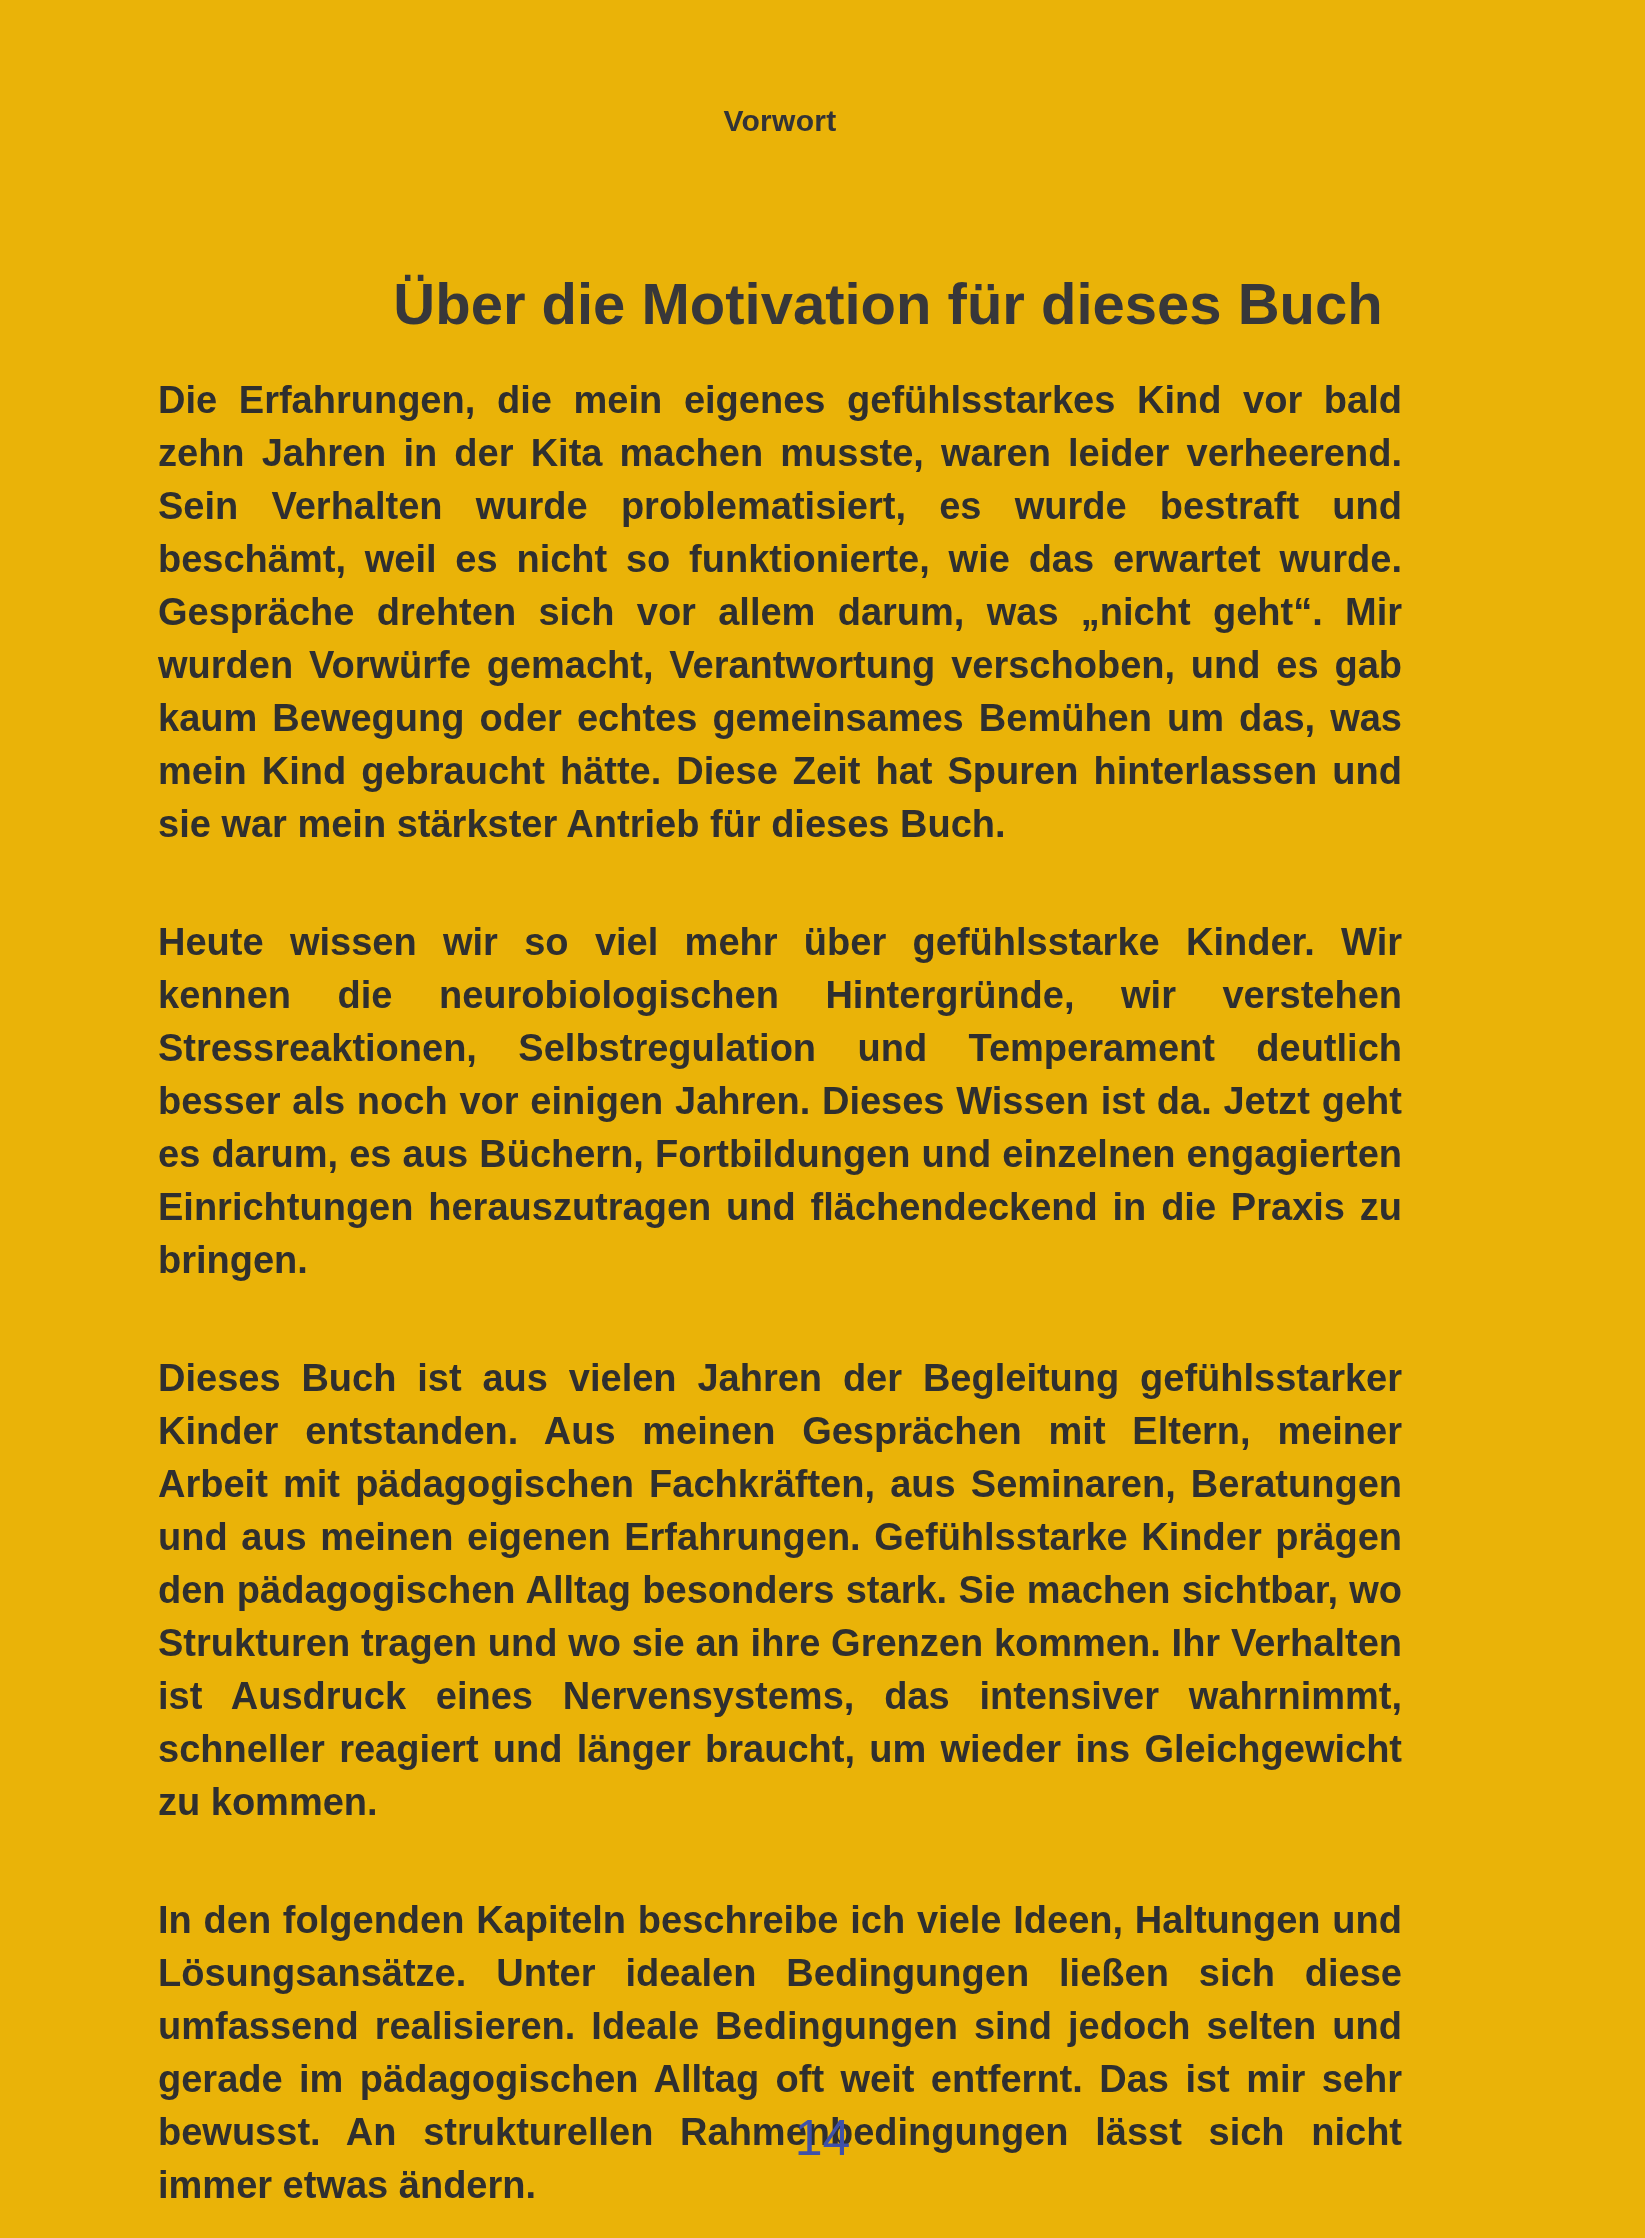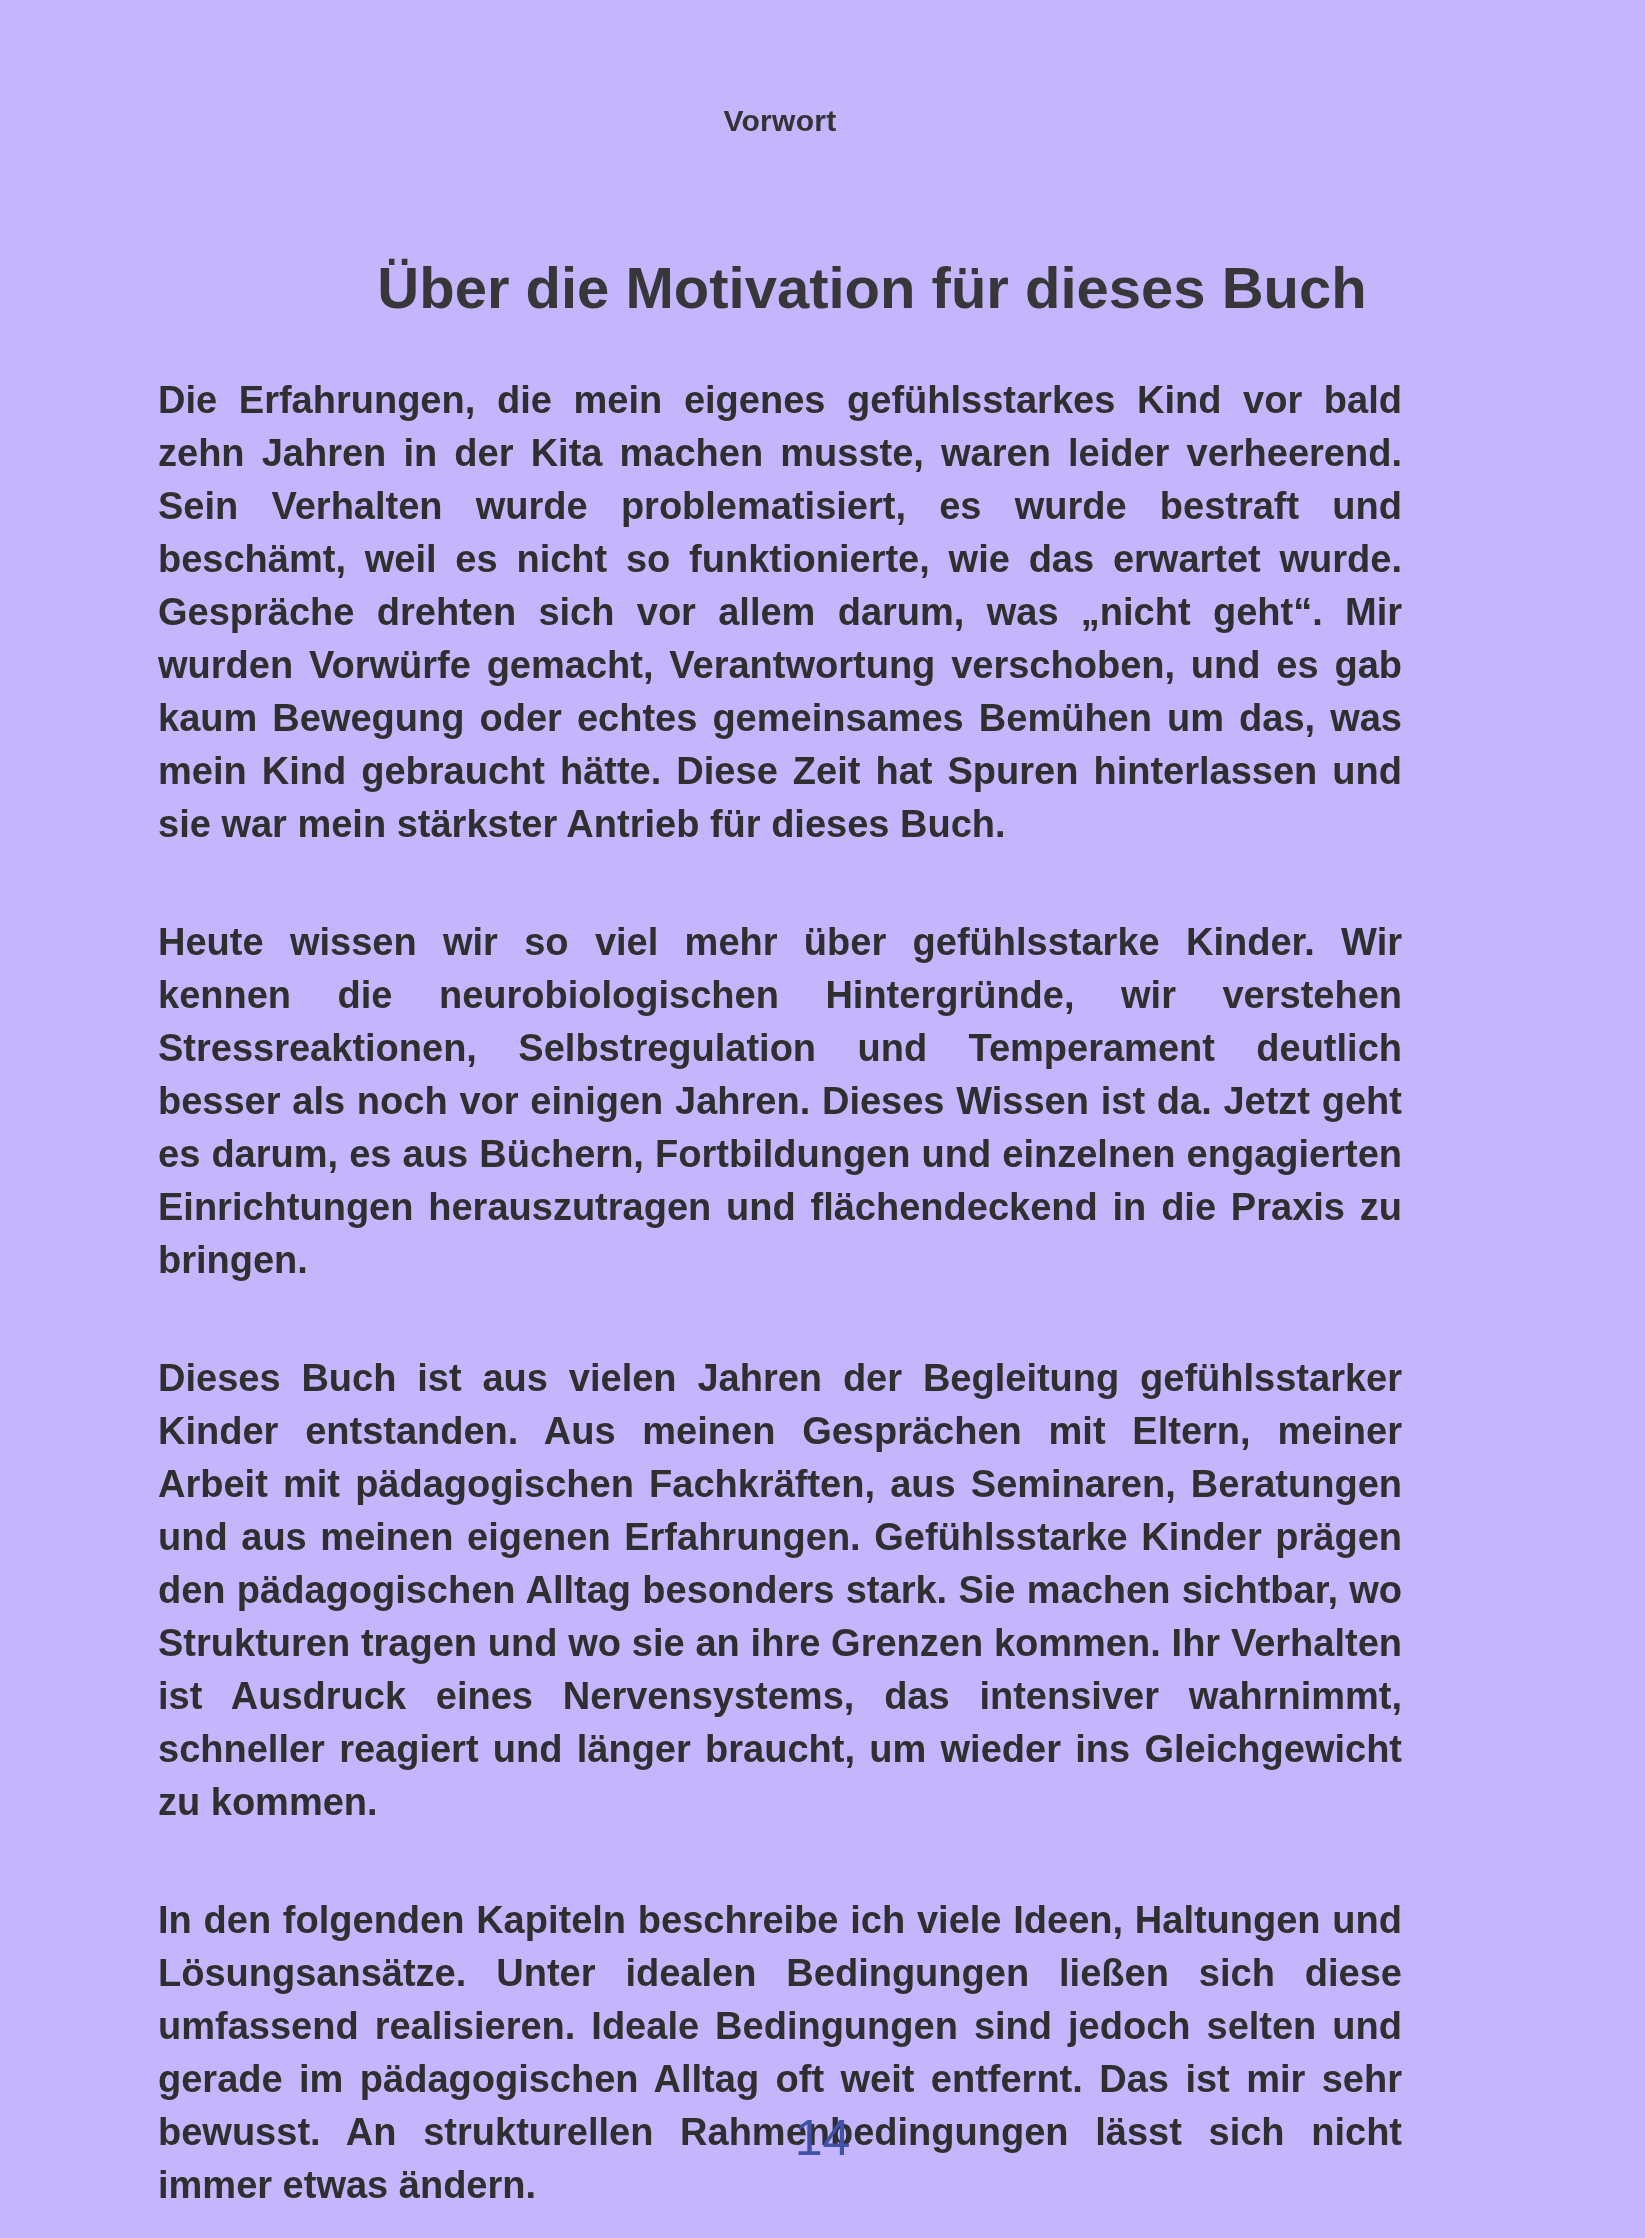--- a/index.html
+++ b/index.html
@@ -4,21 +4,21 @@
 <style>
   html, body {
     margin: 0;
     padding: 0;
     background: #000000;
   }
   .page {
     position: relative;
     width: 1645px;
     height: 2239px;
-    background: #c4b5fd;
+    background: #eab308;
     overflow: hidden;
     font-family: "Liberation Sans", "DejaVu Sans", sans-serif;
   }
   .kicker {
     position: absolute;
     top: 106px;
     left: 158px;
     width: 1244px;
     text-align: center;
     font-size: 30px;
@@ -30,21 +30,21 @@
   .chapter-title {
     position: absolute;
     top: 259px;
     left: 250px;
     width: 1244px;
     text-align: center;
     font-size: 58px;
     line-height: 1;
     font-weight: 700;
     color: #37373a;
-    margin: 0;
+    margin: 16px;
     white-space: nowrap;
   }
   .body-text {
     position: absolute;
     top: 374px;
     left: 158px;
     width: 1244px;
     color: #2f2f2f;
     font-size: 38px;
     line-height: 53px;

